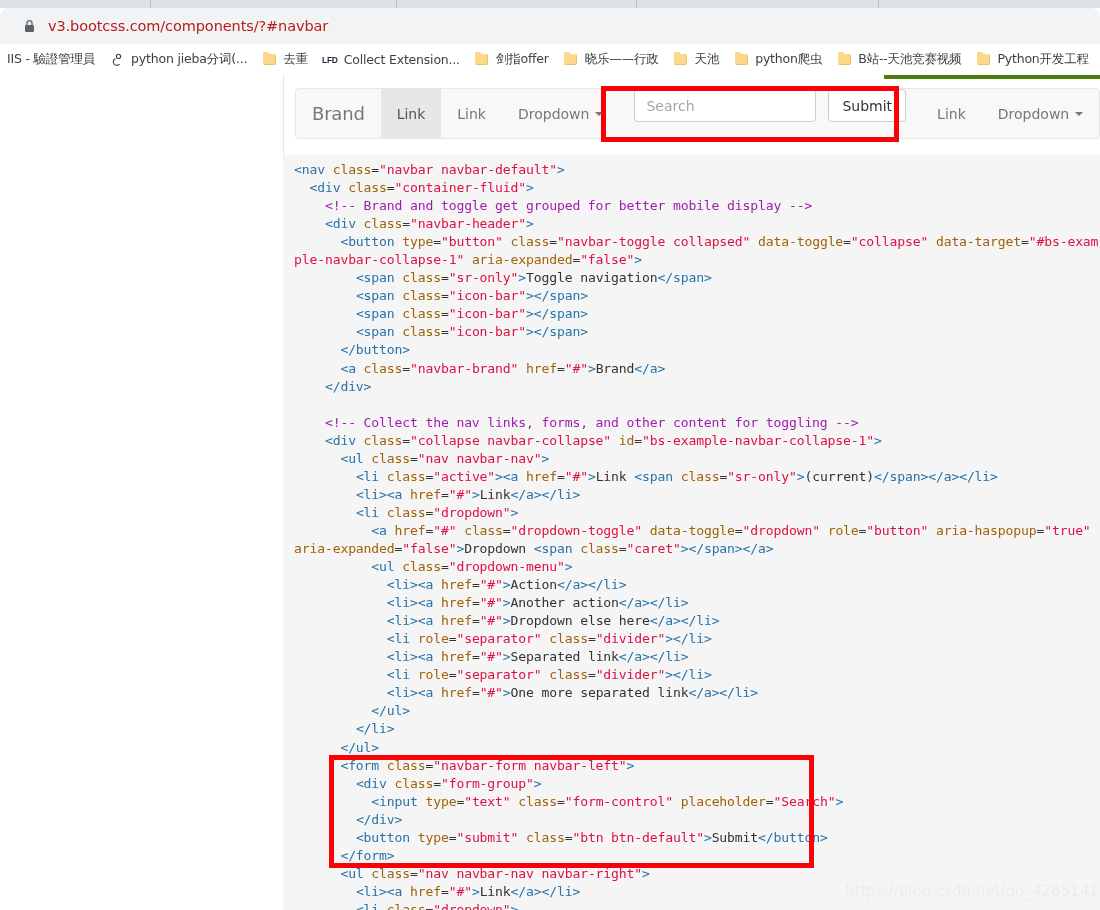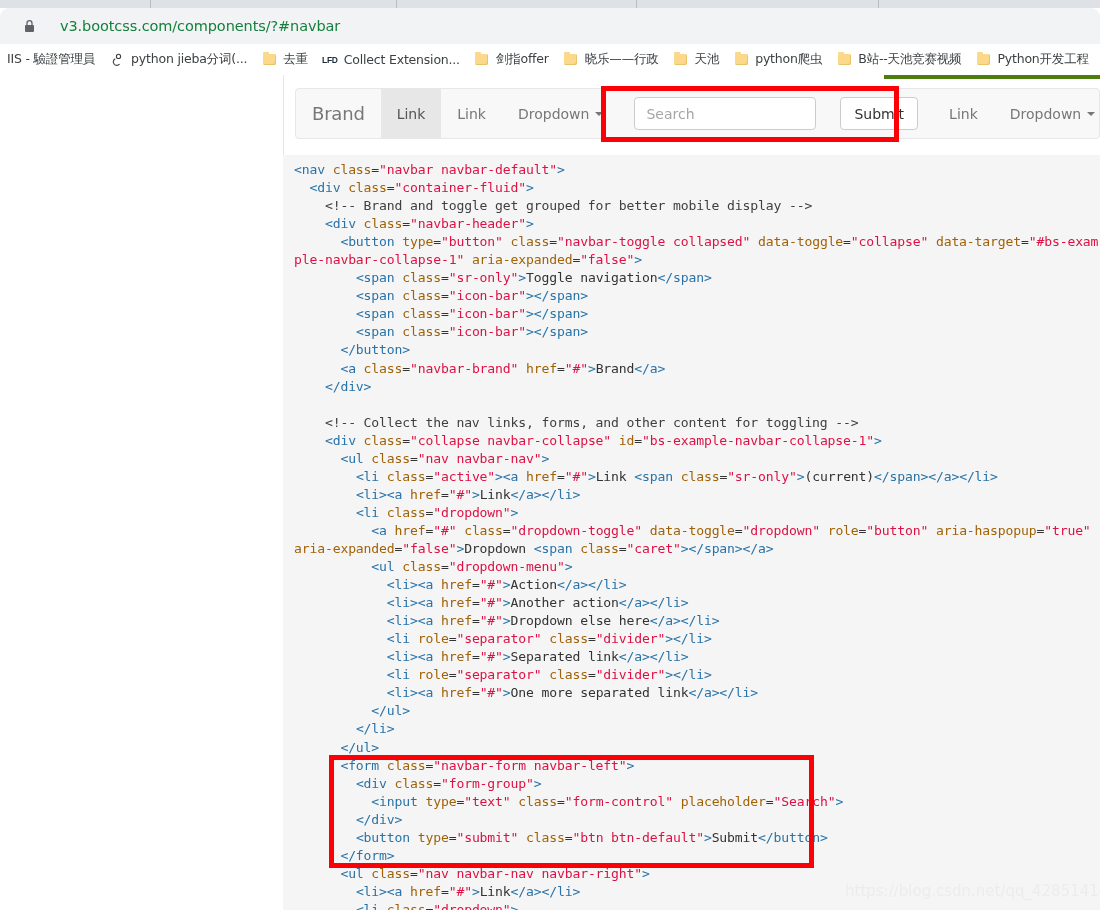--- a/index.html
+++ b/index.html
@@ -55,24 +55,23 @@
     height: 30px;
     margin-left: 14px;
     margin-right: 12px;
     display: flex;
     align-items: center;
     justify-content: center;
   }
   .url-text {
     font-family: "DejaVu Sans", sans-serif;
     font-size: 14.5px;
-    color: #15803d;
+    color: #b91c1c;
     letter-spacing: -0.1px;
     white-space: nowrap;
-    margin-left: 12px;
   }
 
   
   .bookmarks {
     position: absolute;
     left: 0; top: 44px;
     width: 1100px; height: 31px;
     background: #ffffff;
     display: flex;
     align-items: center;
@@ -181,23 +180,23 @@
   .caret {
     display: inline-block;
     width: 0; height: 0;
     margin-left: 6px;
     border-left: 4px solid transparent;
     border-right: 4px solid transparent;
     border-top: 4px solid #777777;
   }
   .navbar-form {
     display: flex;
-    align-items: center;
+    align-items: flex-start;
     padding: 0 15px;
-    gap: 24px;
+    gap: 12px;
   }
   .form-control {
     width: 182px;
     height: 33px;
     box-sizing: border-box;
     border: 1px solid #cccccc;
     border-radius: 4px;
     background: #ffffff;
     padding: 0 11px;
     font-family: "DejaVu Sans", sans-serif;
@@ -240,21 +239,21 @@
     font-size: 13.1px;
     line-height: 18.05px;
     color: #333333;
     white-space: pre-wrap;
     word-break: break-all;
     letter-spacing: -0.15px;
   }
   .tag  { color: #2973a8; }
   .attr { color: #a16207; }
   .val  { color: #d14; }
-  .cmt  { color: #404040; text-align: right; }
+  .cmt  { color: #a21caf; text-align: right; }
   .txt  { color: #333333; }
 
   
   .redbox {
     position: absolute;
     border: 5px solid #fb0007;
     box-sizing: border-box;
     pointer-events: none;
   }
   #redbox-navbar-form { left: 601px; top: 86px; width: 298px; height: 56px; }

